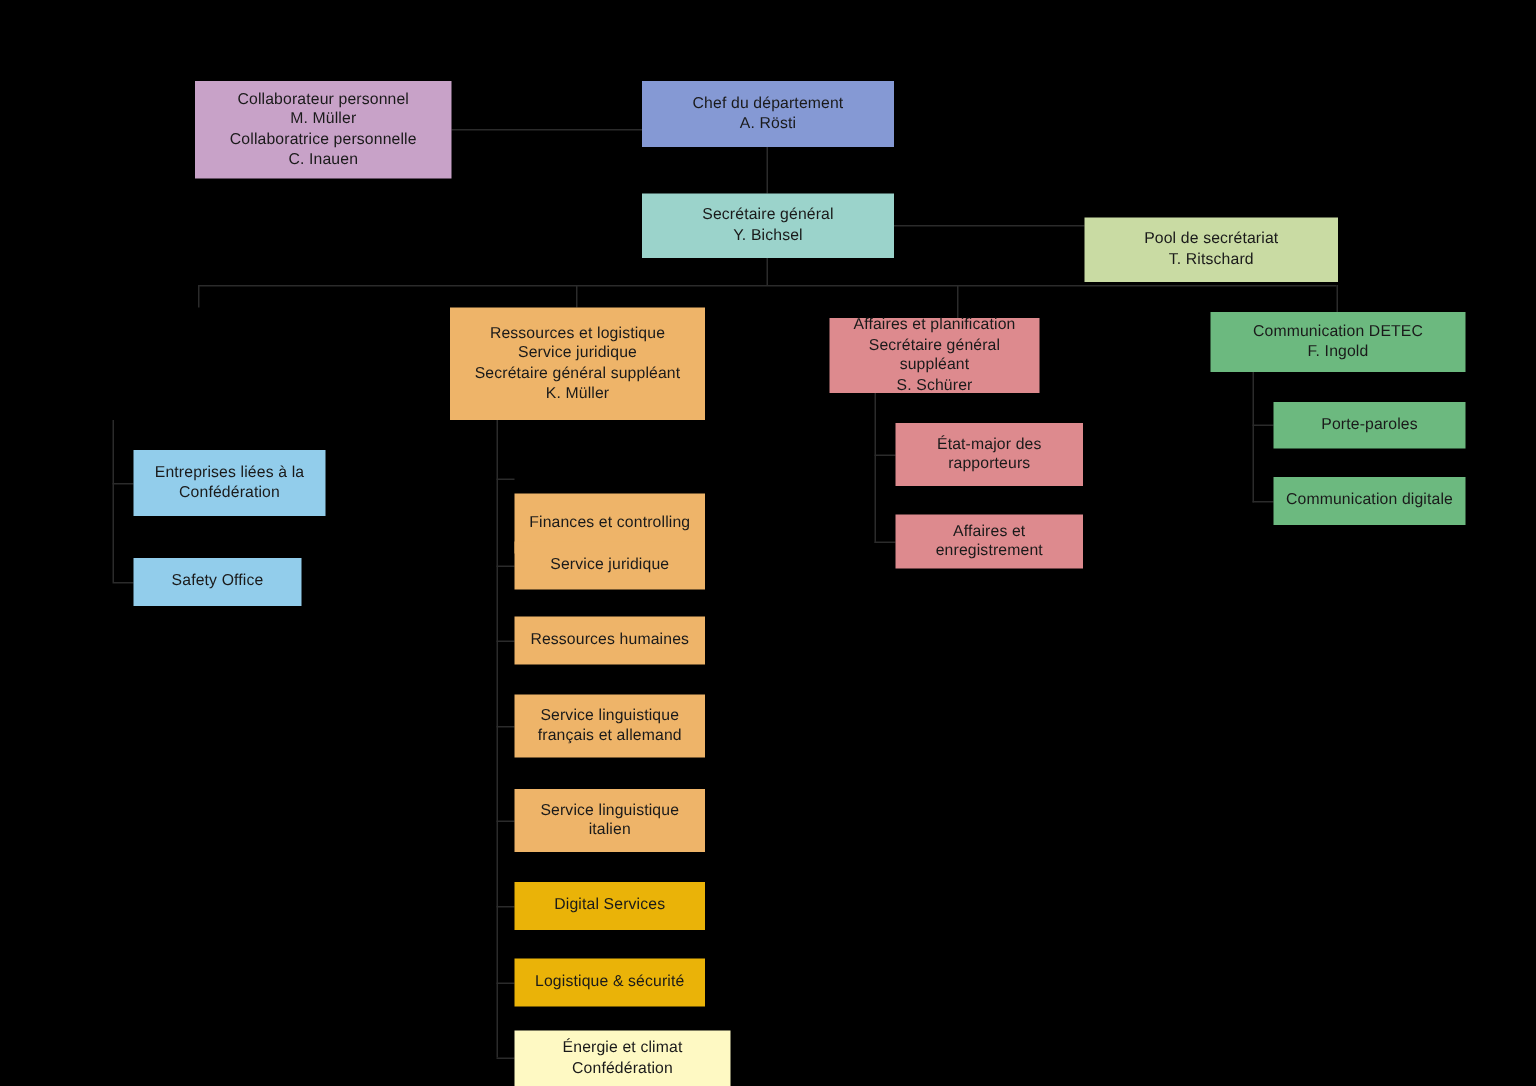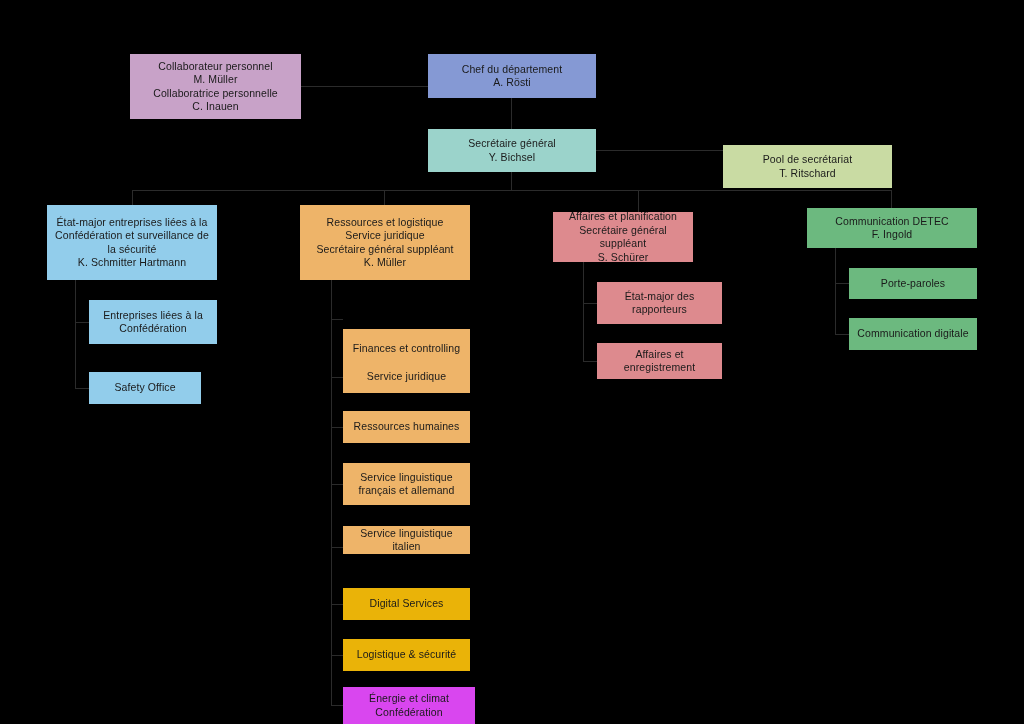--- a/index.html
+++ b/index.html
@@ -90,22 +90,20 @@
 
   <div class="node" style="left:428px; top:54px; width:168px; height:44px; background:#8599d4;">Chef du département
 A. Rösti</div>
 
   <div class="node" style="left:428px; top:129px; width:168px; height:43px; background:#9bd3cb;">Secrétaire général
 Y. Bichsel</div>
 
   <div class="node" style="left:723px; top:129px; width:169px; height:43px; background:#c9dba3;margin-top:16px;">Pool de secrétariat
 T. Ritschard</div>
 
-  <div class="node" style="left:47px; top:205px; width:170px; height:75px; background:#92cdeb;">État-major entreprises liées à la Confédération et surveillance de la sécurité
-K. Schmitter Hartmann</div>
 
   <div class="node" style="left:300px; top:205px; width:170px; height:75px; background:#eeb469;">Ressources et logistique
 Service juridique
 Secrétaire général suppléant
 K. Müller</div>
 
   <div class="node" style="left:553px; top:212px; width:140px; height:50px; background:#dd8a8e;">Affaires et planification
 Secrétaire général suppléant
 S. Schürer</div>
 
@@ -117,27 +115,27 @@
   <div class="node" style="left:89px; top:372px; width:112px; height:32px; background:#92cdeb;">Safety Office</div>
 
   <div class="node" style="left:343px; top:299px; width:127px; height:40px; background:#eeb469;margin-top:30px;">Finances et controlling</div>
 
   <div class="node" style="left:343px; top:361px; width:127px; height:32px; background:#eeb469;">Service juridique</div>
 
   <div class="node" style="left:343px; top:411px; width:127px; height:32px; background:#eeb469;">Ressources humaines</div>
 
   <div class="node" style="left:343px; top:463px; width:127px; height:42px; background:#eeb469;">Service linguistique français et allemand</div>
 
-  <div class="node" style="left:343px; top:526px; width:127px; height:28px; background:#eeb469;">Service linguistique italien</div>
+  <div class="node" style="left:343px; top:526px; width:127px; height:42px; background:#eeb469;">Service linguistique italien</div>
 
   <div class="node" style="left:343px; top:588px; width:127px; height:32px; background:#eab308;">Digital Services</div>
 
   <div class="node" style="left:343px; top:639px; width:127px; height:32px; background:#eab308;">Logistique &amp; sécurité</div>
 
-  <div class="node" style="left:343px; top:687px; width:132px; height:37px; background:#d946ef;text-align:center;">Énergie et climat Confédération</div>
+  <div class="node" style="left:343px; top:687px; width:144px; height:37px; background:#fef9c3;text-align:center;">Énergie et climat Confédération</div>
 
   <div class="node" style="left:597px; top:282px; width:125px; height:42px; background:#dd8a8e;">État-major des rapporteurs</div>
 
   <div class="node" style="left:597px; top:343px; width:125px; height:36px; background:#dd8a8e;">Affaires et enregistrement</div>
 
   <div class="node" style="left:849px; top:268px; width:128px; height:31px; background:#6cb97f;">Porte-paroles</div>
 
   <div class="node" style="left:849px; top:318px; width:128px; height:32px; background:#6cb97f;">Communication digitale</div>
 
 </div>

